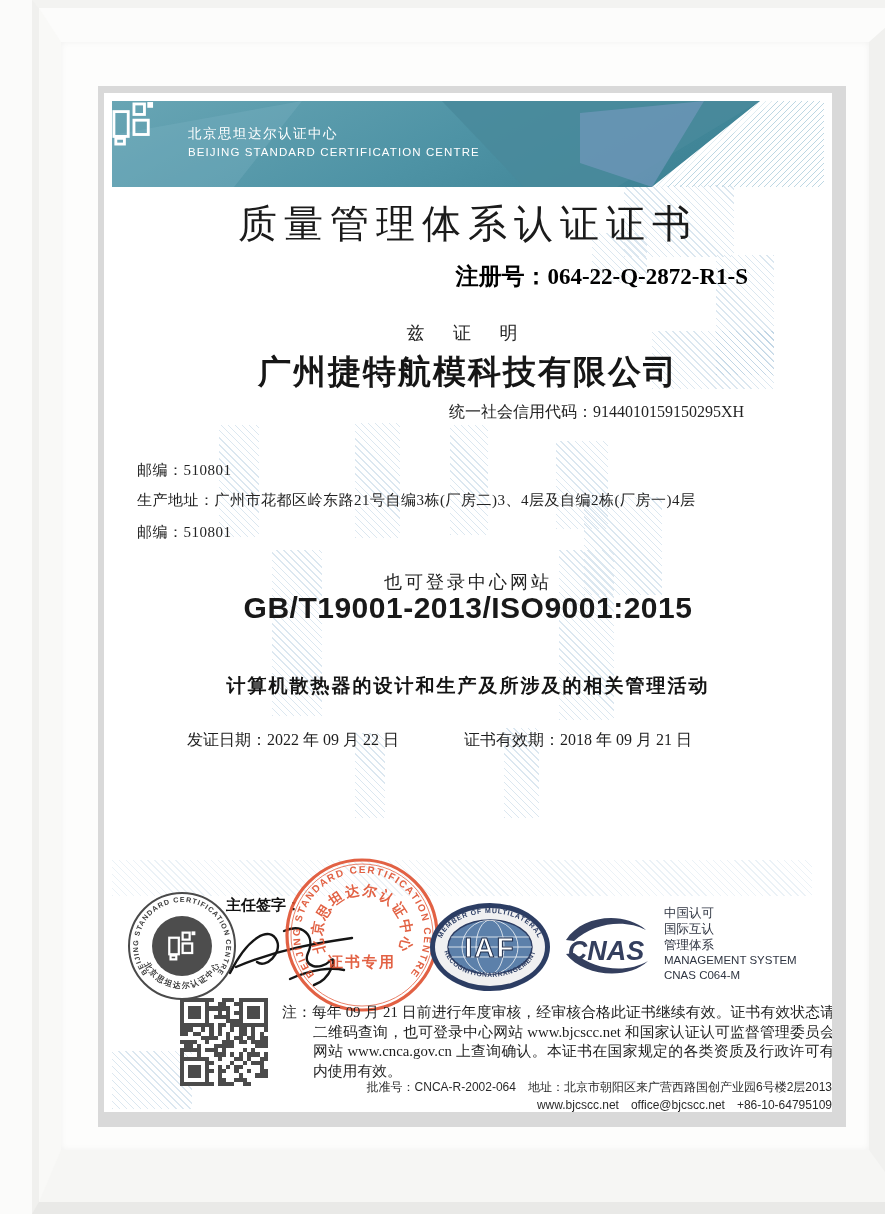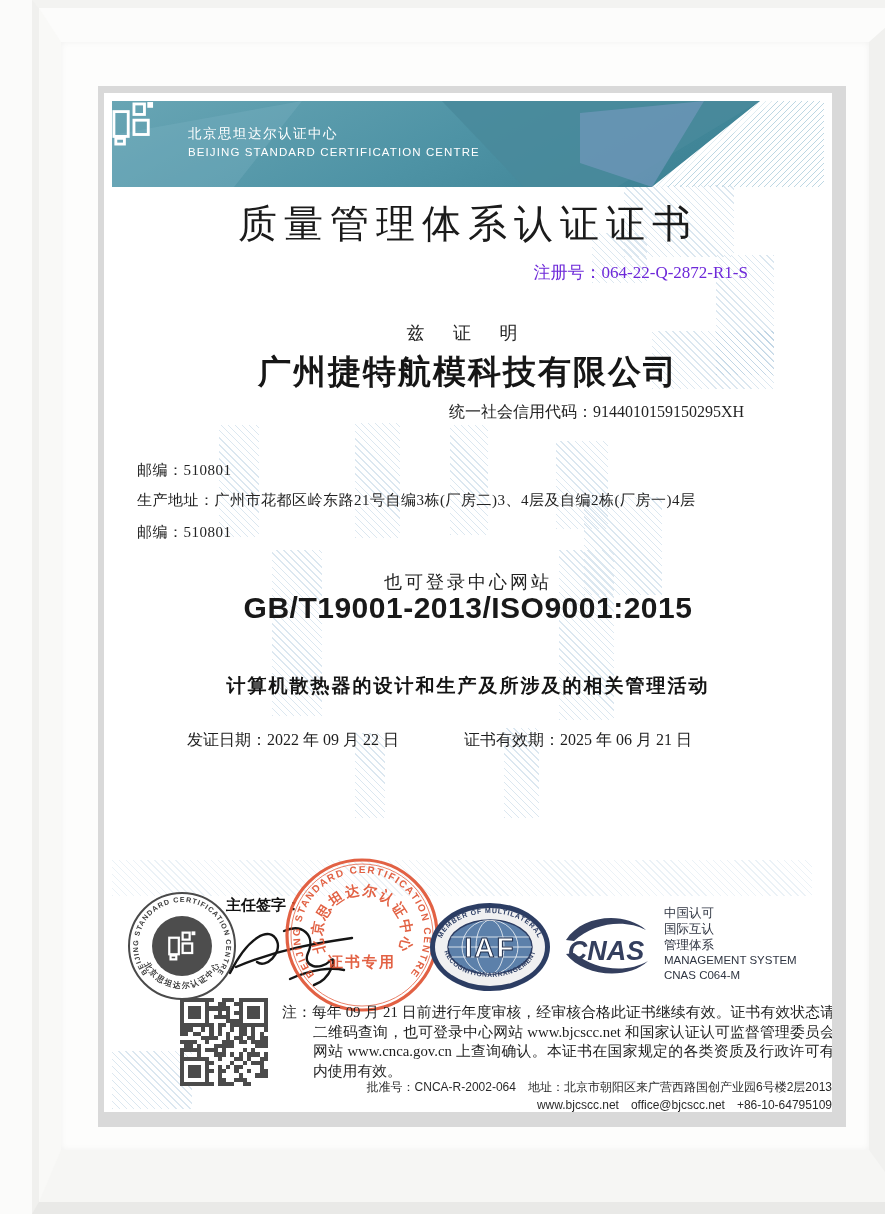--- a/index.html
+++ b/index.html
@@ -27,21 +27,21 @@
   .banner svg{position:absolute;inset:0;}
   .banner-logo{position:absolute;left:20px;top:18px;width:42px;height:46px;color:#fff;}
   .banner-text{position:absolute;left:76px;top:24px;color:#fff;
     font-family:"Liberation Sans","DejaVu Sans",sans-serif;}
   .banner-cn{font-size:13.5px;letter-spacing:1.5px;}
   .banner-en{font-size:11.5px;letter-spacing:1.1px;margin-top:3px;}
   
   .abs{position:absolute;}
   .ctr{left:0;width:100%;text-align:center;}
   .title{top:104px;font-size:39px;font-weight:normal;color:#1b1b1b;letter-spacing:7px;}
-  .regno{top:168px;right:84px;font-size:17px;font-weight:normal;color:#6d28d9;}
+  .regno{top:168px;right:84px;font-size:23px;font-weight:bold;color:#000000;}
   .certify{top:228px;font-size:18px;color:#222;letter-spacing:12px;}
   .company{top:257px;font-size:33px;font-weight:bold;color:#161616;letter-spacing:2px;}
   .credit{top:309px;right:88px;font-size:16px;color:#242424;}
   .addr{left:33px;font-size:15px;color:#232323;letter-spacing:0.5px;}
   .conform{top:477px;font-size:18px;color:#1f1f1f;letter-spacing:3px;}
   .standard{top:498px;font-size:30px;font-weight:bold;color:#191919;
     font-family:"Liberation Sans","DejaVu Sans",sans-serif;letter-spacing:0.5px;}
   .scope-label{top:553px;font-size:18px;color:#1f1f1f;letter-spacing:3px;}
   .scope{top:580px;font-size:19px;font-weight:bold;color:#141414;letter-spacing:2px;}
   .date{top:637px;font-size:16px;color:#1e1e1e;}
@@ -132,21 +132,21 @@
       <div class="abs ctr certify">兹 证 明</div>
       <div class="abs ctr company">广州捷特航模科技有限公司</div>
       <div class="abs credit">统一社会信用代码：9144010159150295XH</div>
       <div class="abs addr" style="top:368px;">邮编：510801</div>
       <div class="abs addr" style="top:398px;">生产地址：广州市花都区岭东路21号自编3栋(厂房二)3、4层及自编2栋(厂房一)4层</div>
       <div class="abs addr" style="top:430px;">邮编：510801</div>
       <div class="abs ctr conform">也可登录中心网站</div>
       <div class="abs ctr standard">GB/T19001-2013/ISO9001:2015</div>
       <div class="abs ctr scope">计算机散热器的设计和生产及所涉及的相关管理活动</div>
       <div class="abs date issue">发证日期：2022 年 09 月 22 日</div>
-      <div class="abs date expiry">证书有效期：2025 年 06 月 21 日</div>
+      <div class="abs date expiry">证书有效期：2018 年 09 月 21 日</div>
 
       <svg class="abs gray-seal" viewBox="0 0 112 112">
         <defs>
           <path id="gsTop" d="M 56,100 A 44,44 0 1 1 56.1,100"></path>
           <path id="gsBot" d="M 14,56 A 42,42 0 0 0 98,56"></path>
           <symbol id="bsccGlyph" viewBox="0 0 44 46">
             <g fill="none" stroke="currentColor" stroke-width="3.5">
               <rect x="2" y="10" width="15" height="26"></rect>
               <rect x="23" y="2" width="11" height="11"></rect>
               <rect x="23" y="19" width="15" height="15"></rect>

